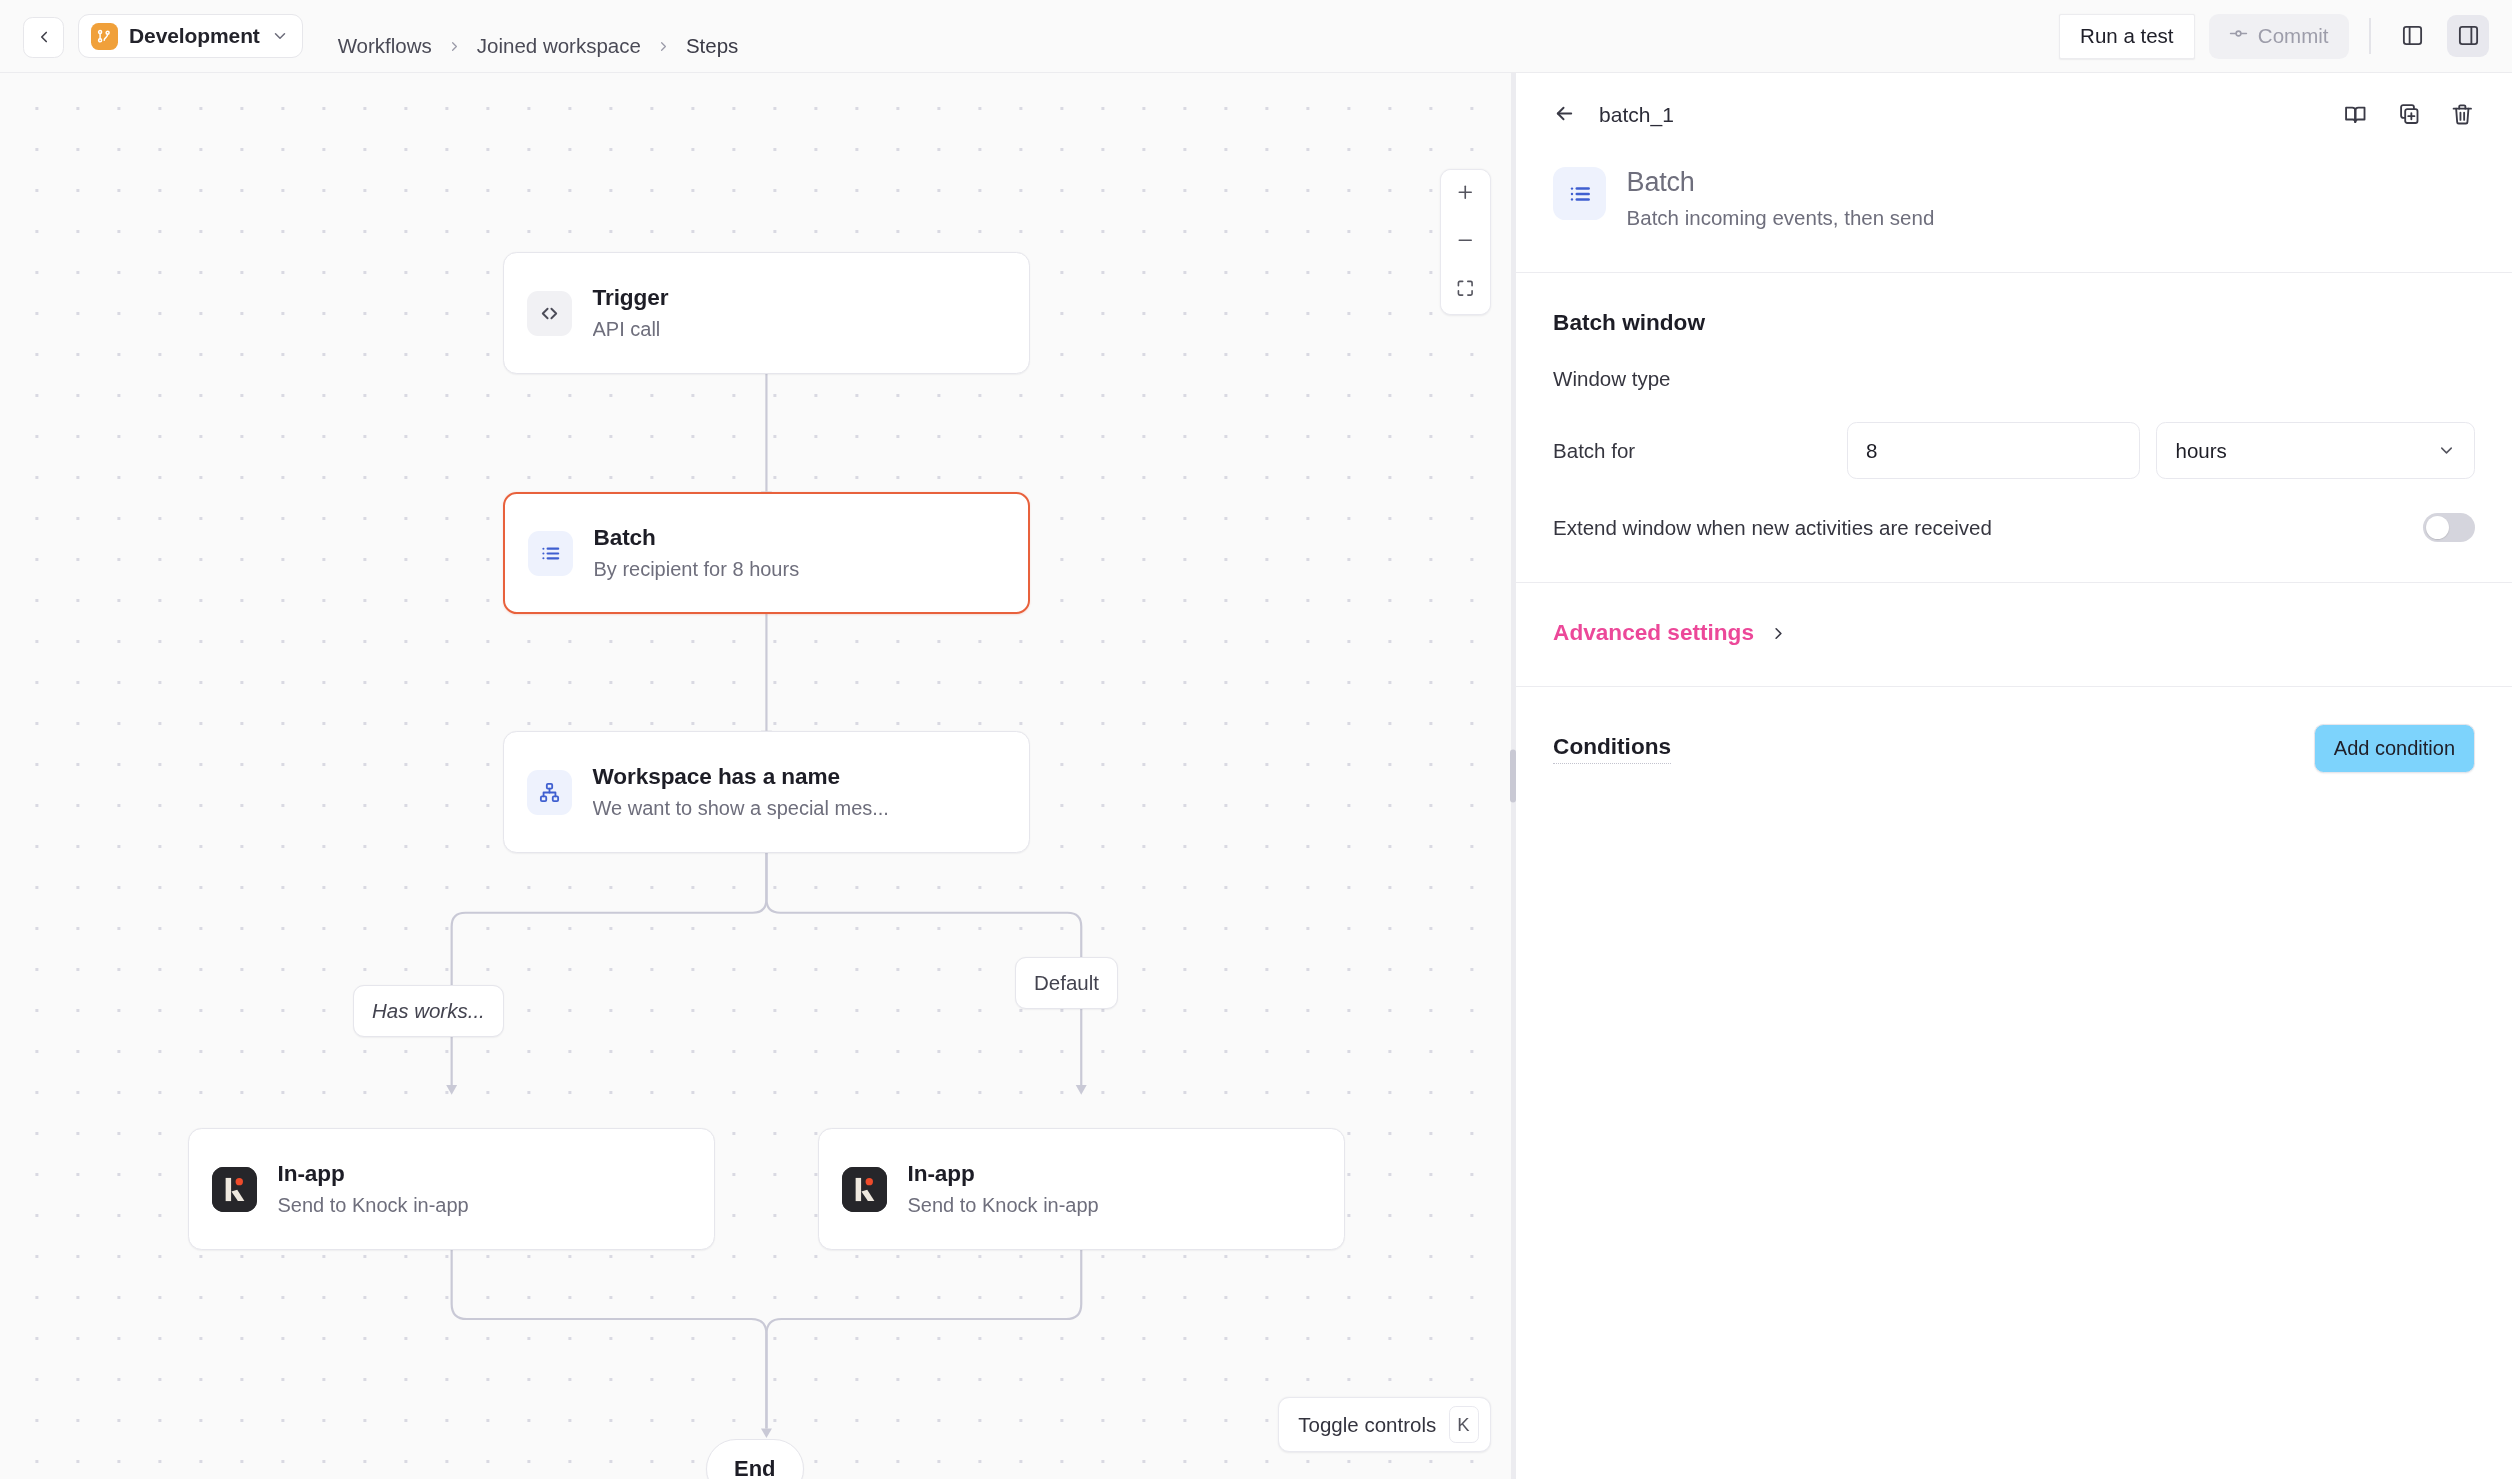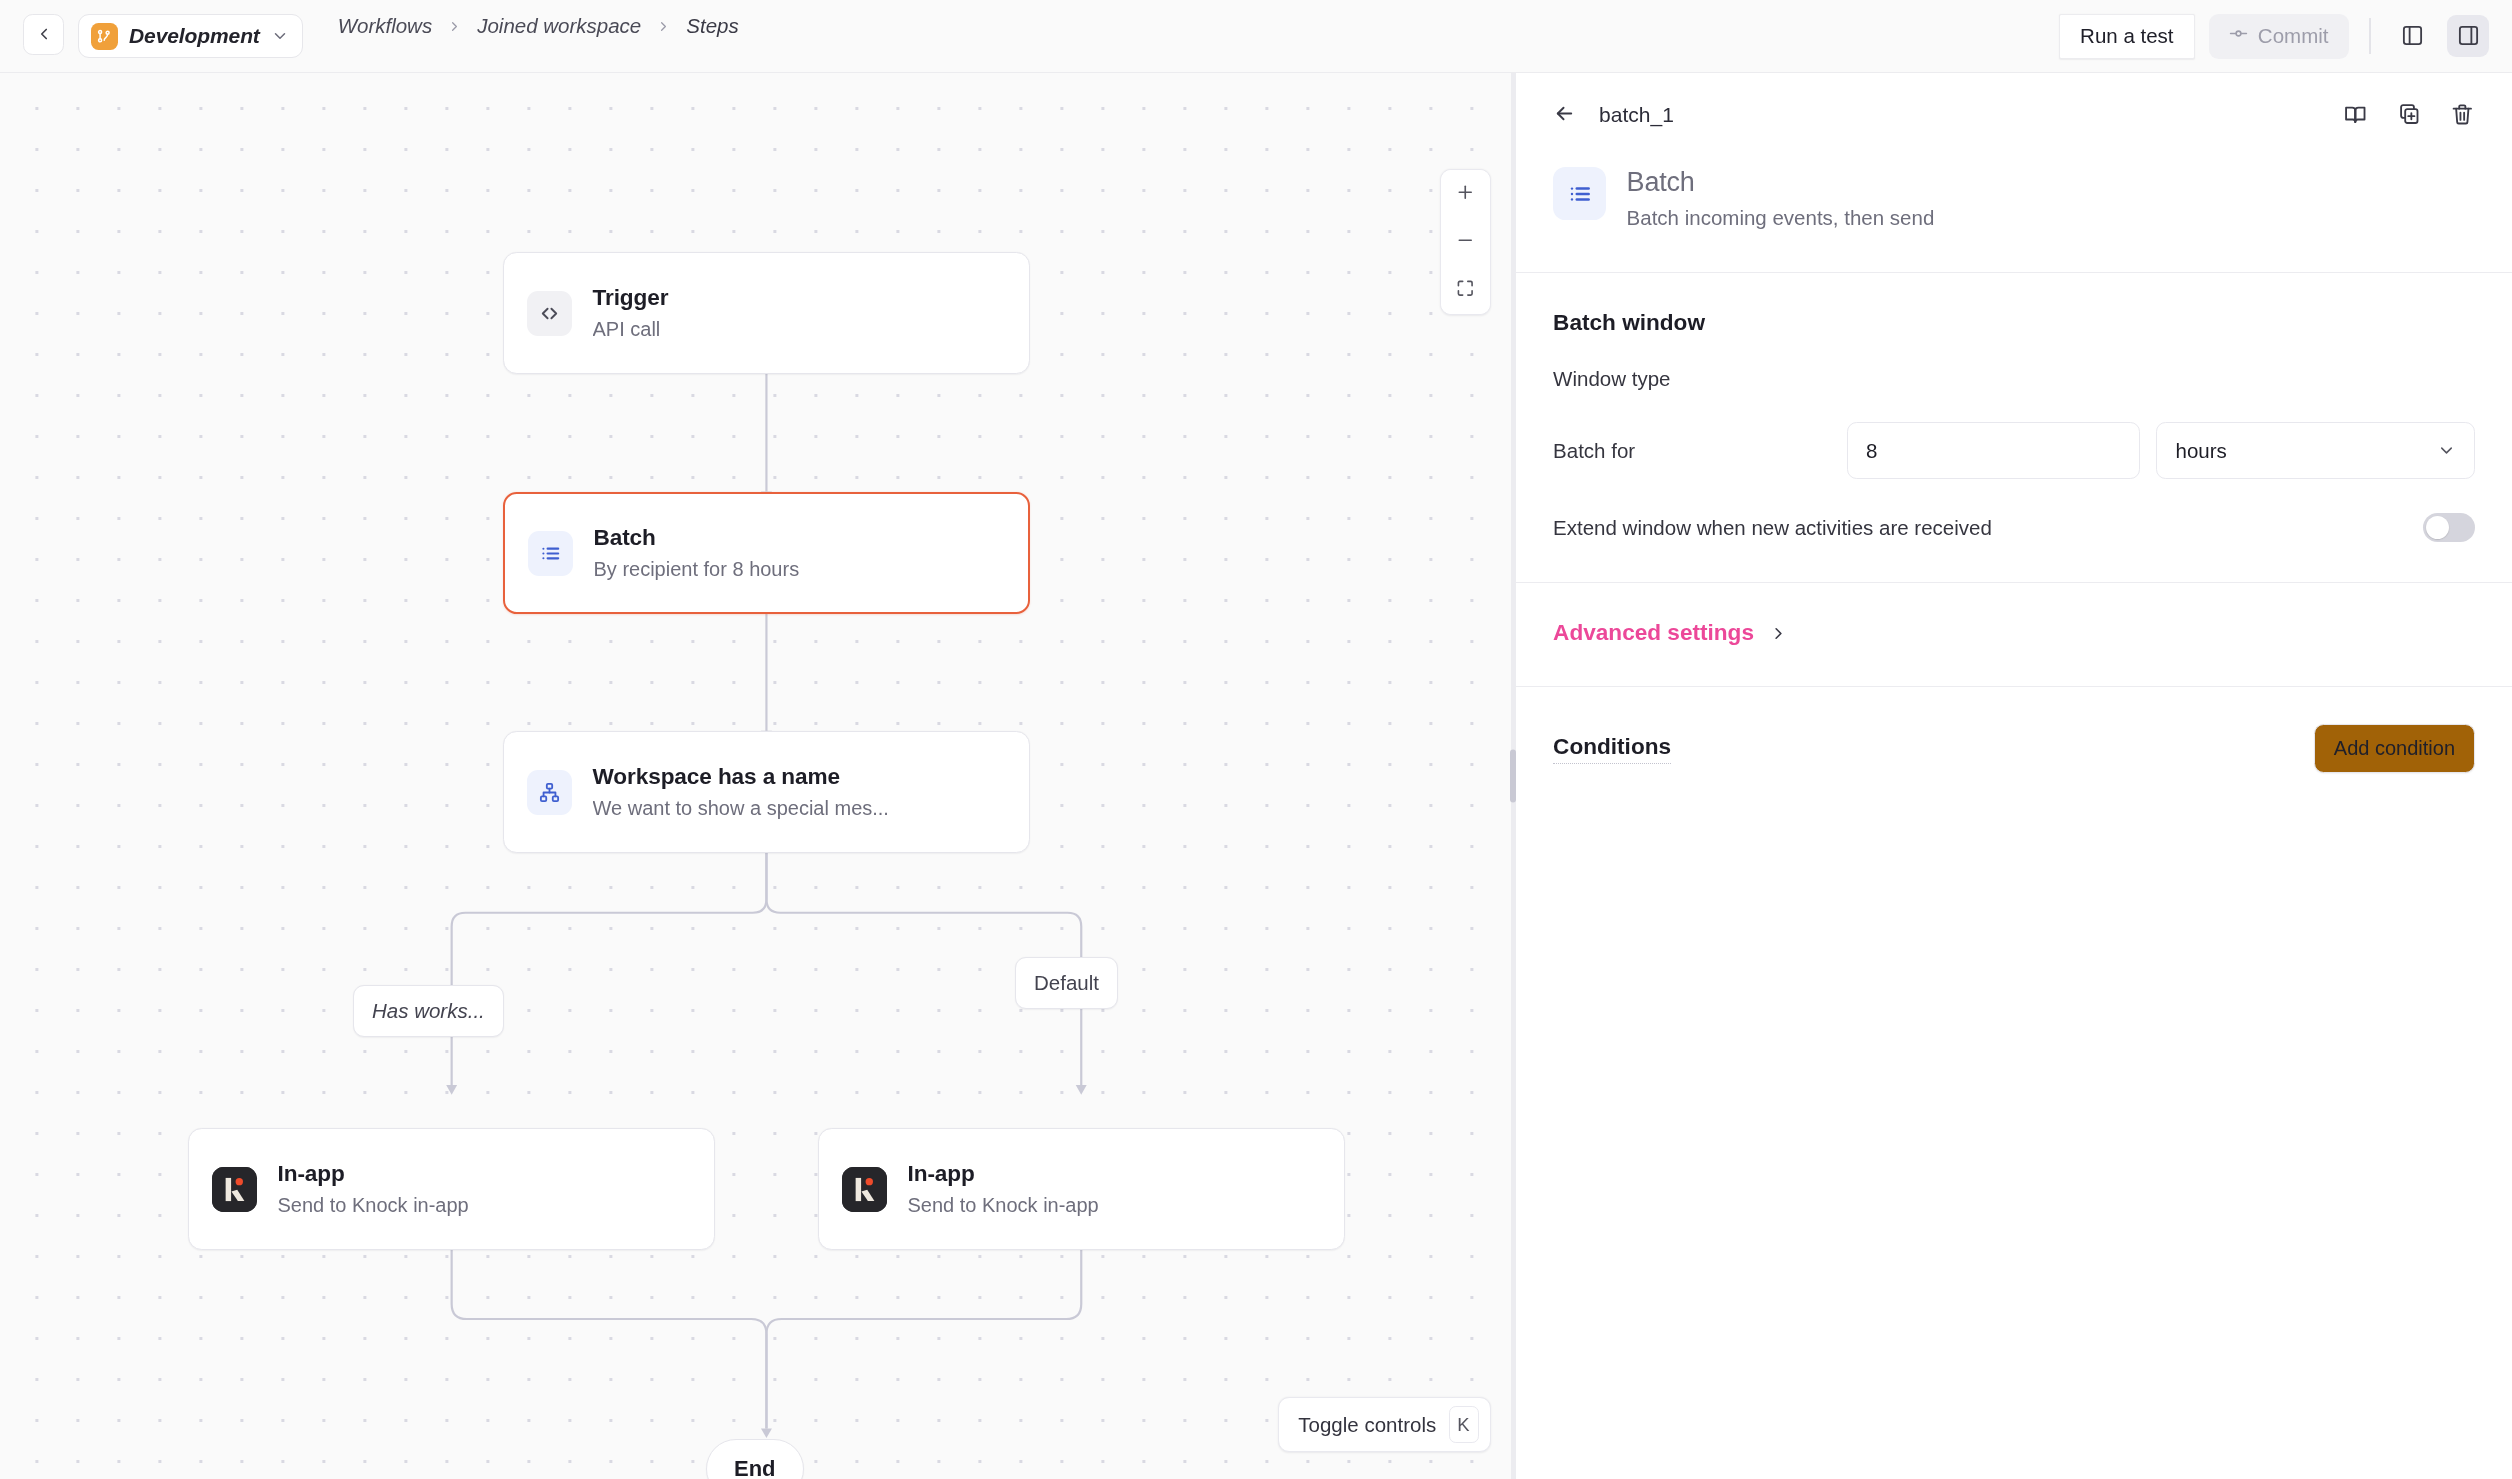--- a/index.html
+++ b/index.html
@@ -14,21 +14,21 @@
 
   
   .header {
     height: 73px; flex: 0 0 73px;
     background: #fafafa;
     display: flex; align-items: center;
     padding: 0 23px 0 23px;
     border-bottom: 1.4px solid #ececef;
     position: relative;
   }
-  .hdr-left { display:flex; align-items:flex-start; gap: 13.7px; font-style: italic; }
+  .hdr-left { display:flex; align-items:flex-end; gap: 13.7px; }
   .icon-btn-sq {
     width: 41px; height: 41px; border-radius: 9.6px;
     background:#ffffff; border:1.4px solid #e7e7eb;
     display:flex; align-items:center; justify-content:center;
     color:#40404a; cursor:pointer;
   }
   .env-pill {
     height: 44px; border-radius: 11px; background:#ffffff;
     border:1.4px solid #e7e7eb;
     display:flex; align-items:center; gap:11px;
@@ -216,21 +216,21 @@
   .adv-title { font-size: 22.6px; font-weight:700; color:#ec4899; }
   .adv-chev { color:#3a3a46; display:flex; }
 
   .cond-head { display:flex; align-items:center; }
   .cond-title {
     font-size: 22.6px; font-weight:700; color:#1d1d26;
     border-bottom: 1.4px dotted #c3c3ce; padding-bottom: 2.7px;
   }
   .btn-outline {
     margin-left:auto; height: 49px; border:1.4px solid #e6e6ec; border-radius: 9.6px;
-    background:#a16207; display:flex; align-items:center; padding: 0 19px;
+    background:#7dd3fc; display:flex; align-items:center; padding: 0 19px;
     font-size: 20px; color:#20202a; cursor:pointer;
     box-shadow: 0 0.7px 1.4px rgba(20,20,45,.05);
   }
 </style>
 </head>
 <body>
 
 <div class="app">
 
   <div class="header">

